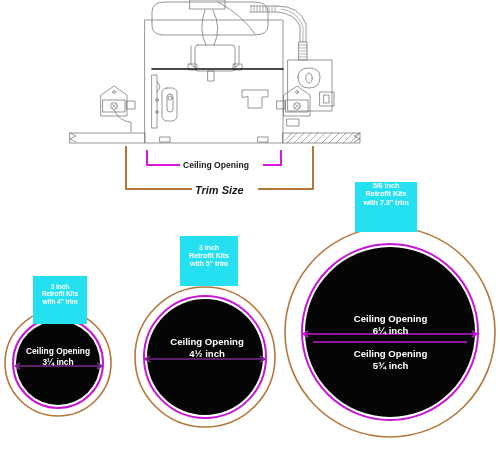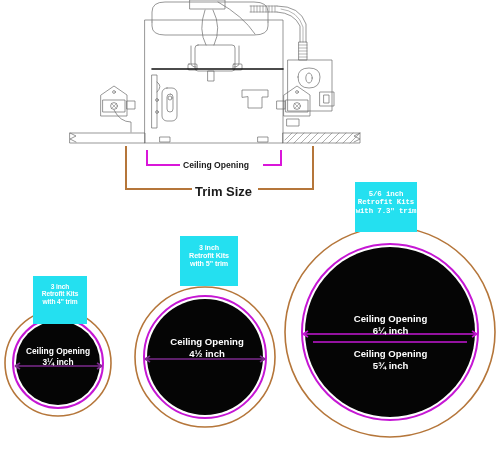--- a/index.html
+++ b/index.html
@@ -46,22 +46,20 @@
     padding-top: 7px;
   }
   #label-mid {
     left: 180px; top: 236px;  width: 58px;  height: 50px;
     font-size: 7.2px;
     padding-top: 8px;
   }
   #label-large {
     left: 355px; top: 182px;  width: 62px;  height: 50px;
     font-size: 7.4px;
-    padding-top: 8px;
-    font-family: Liberation Mono, monospace;
   }
   .circ-text {
     position: absolute;
     color: #ffffff;
     font-weight: bold;
     text-align: center;
     line-height: 1.25;
     z-index: 5;
     white-space: pre-line;
     pointer-events: none;
@@ -71,21 +69,21 @@
   #text-large-top { left: 328px; top: 313px; width: 125px; font-size: 9.6px; }
   #text-large-bot { left: 328px; top: 348px; width: 125px; font-size: 9.6px; }
 
   .dim-text {
     position: absolute;
     color: #1a1a1a;
     font-weight: bold;
     z-index: 6;
   }
   #dim-ceiling { left: 183px; top: 160px; font-size: 8.6px; }
-  #dim-trim    { left: 195px; top: 184px; font-size: 13px; }
+  #dim-trim    { left: 195px; top: 184px; font-size: 11px; font-style: italic; }
 </style>
 </head>
 <body>
 
 <div id="stage">
 
   <svg class="layer" viewBox="0 0 500 449">
     <g fill="none" stroke="#6b6b6b" stroke-width="0.7" stroke-linejoin="round" stroke-linecap="round">
 
       <rect x="145" y="20" width="138" height="123"></rect>

